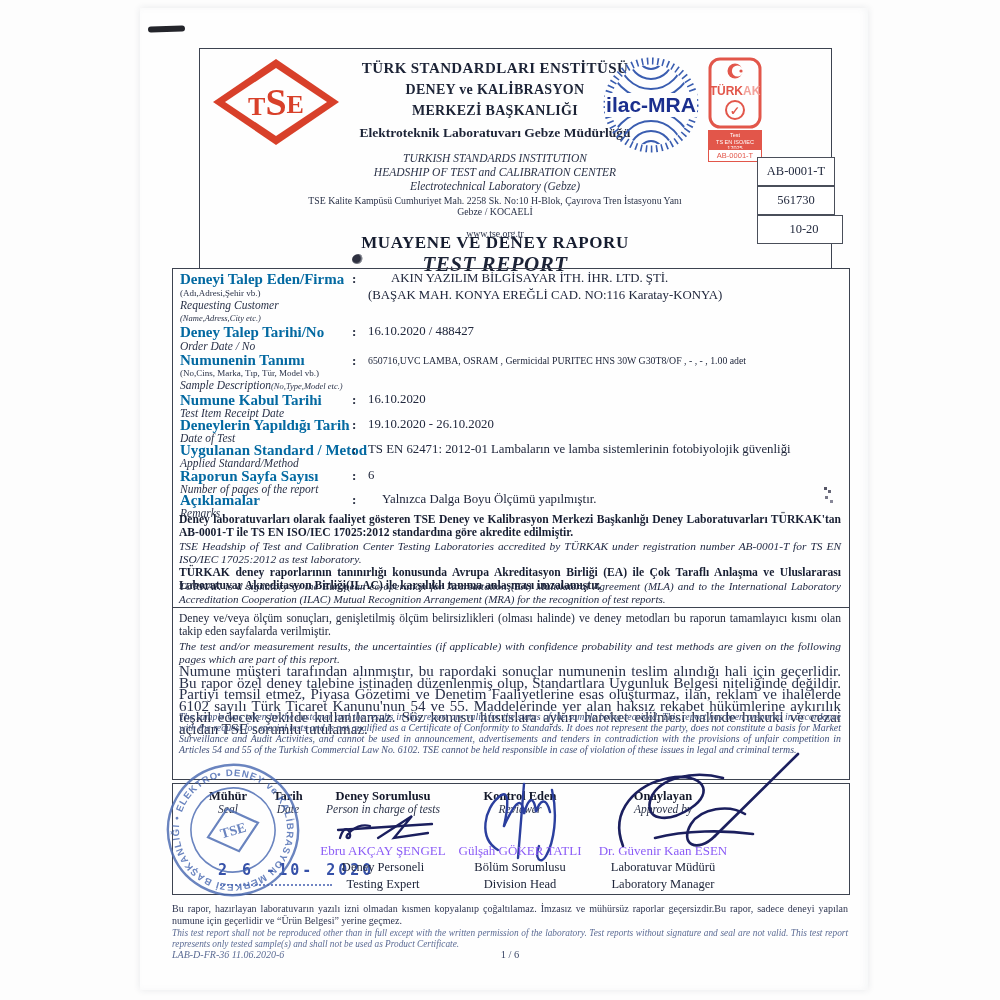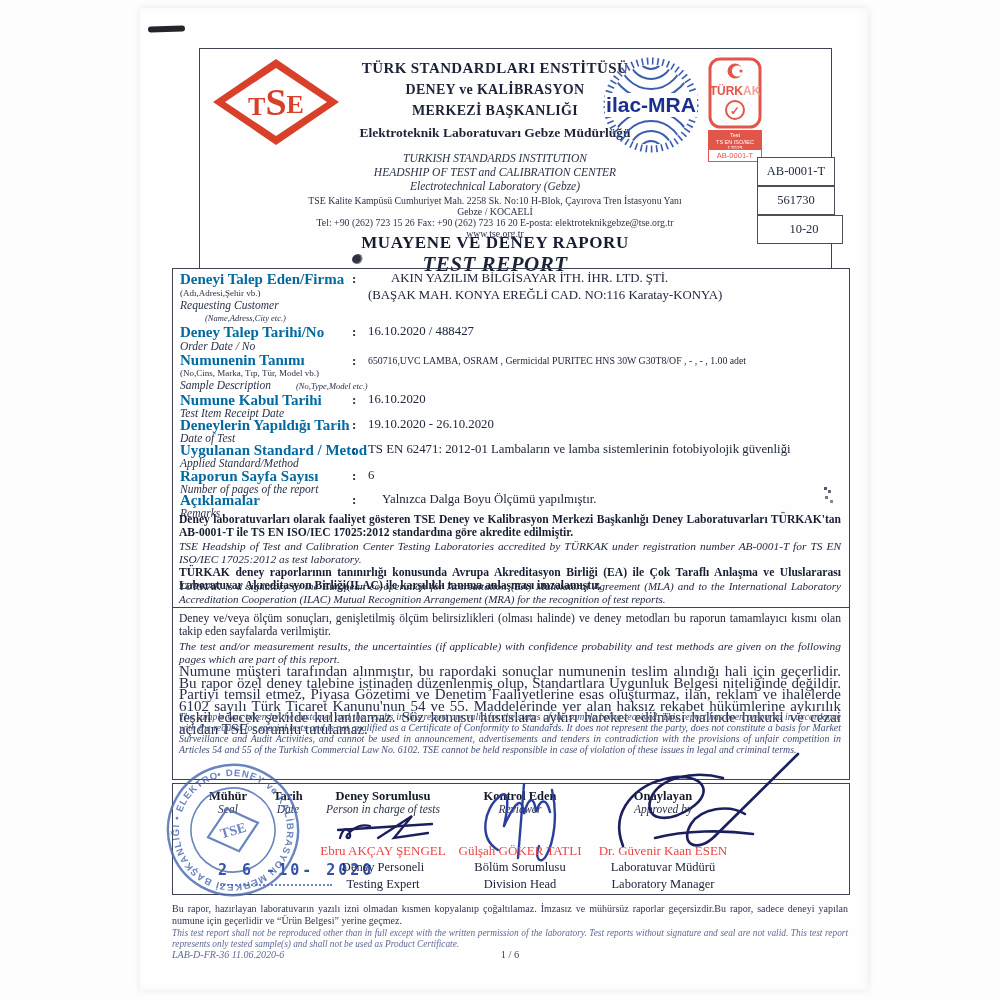--- a/index.html
+++ b/index.html
@@ -20,33 +20,33 @@
   .hline4{font-weight:bold;font-size:13.5px;color:#1c2336;}
   .eline{font-style:italic;font-size:11.5px;color:#2a3248;}
   .aline{font-size:9.8px;color:#2a3248;}
   .refbox{position:absolute;left:757px;width:76px;height:27px;border:1.2px solid #4a4f5a;
           line-height:27px;text-align:center;font-size:12.5px;background:#fff;}
   .title-tr{font-weight:bold;font-size:17px;letter-spacing:.6px;color:#161d30;}
   .title-en{font-weight:bold;font-style:italic;font-size:21px;letter-spacing:.5px;color:#1c2336;}
   .lbl{position:absolute;left:180px;font-weight:bold;font-size:15px;color:#0369a1;white-space:nowrap;}
   .sub{position:absolute;left:180px;font-size:9px;color:#2a3248;white-space:nowrap;}
   .lble{position:absolute;left:180px;font-style:italic;font-size:11.5px;color:#2a3248;white-space:nowrap;}
-  .sube{font-style:italic;font-size:8.5px;margin-left:25px;}
+  .sube{font-style:italic;font-size:8.5px;}
   .colon{position:absolute;left:352px;font-weight:bold;font-size:13px;}
   .val{position:absolute;left:368px;font-size:12.8px;white-space:nowrap;color:#20273c;}
   .valsm{position:absolute;left:368px;font-size:9.8px;white-space:nowrap;color:#20273c;}
   .p{position:absolute;left:179px;width:662px;text-align:justify;}
   .ptrb{font-weight:bold;font-size:11.6px;line-height:13.4px;color:#171e32;}
   .pita{font-style:italic;font-size:11.4px;line-height:13.2px;color:#222a44;}
   .preg{font-size:11.6px;line-height:13.4px;color:#20273c;}
   .psm{font-size:15px;line-height:11.5px;color:#272f48;}
   .psme{font-style:italic;font-size:9.9px;line-height:10.9px;color:#40507a;}
   .sgt{position:absolute;font-weight:bold;font-size:12.5px;text-align:center;color:#14192b;}
   .sge{position:absolute;font-style:italic;font-size:11.5px;text-align:center;color:#2a3248;}
-  .sgn{position:absolute;font-size:13px;text-align:center;color:#ef4444;}
+  .sgn{position:absolute;font-size:13px;text-align:center;color:#8b5cf6;}
   .sgr{position:absolute;font-size:12.5px;text-align:center;color:#20273c;}
   .datestamp{position:absolute;left:218px;top:861px;font-family:"DejaVu Sans Mono",monospace;
              font-weight:bold;font-size:15px;letter-spacing:3px;color:#3550a8;}
   .dateline{position:absolute;left:220px;top:884px;width:112px;border-bottom:2px dotted #6f84c2;}
   .ftr{position:absolute;left:172px;width:676px;text-align:justify;font-size:10px;line-height:12px;color:#2e3550;}
   .fen{position:absolute;left:172px;width:676px;text-align:justify;font-style:italic;font-size:9.3px;
        line-height:10.8px;color:#5b6b94;}
   .fcode{position:absolute;left:172px;top:949px;font-style:italic;font-size:10px;color:#5b6b94;}
   .fpage{position:absolute;left:470px;top:949px;width:80px;text-align:center;font-size:10.5px;color:#3c4868;}
   .dash{position:absolute;left:148px;top:26px;width:37px;height:6px;background:#24252b;border-radius:3px;
@@ -113,21 +113,20 @@
     <div>TS EN ISO/IEC 17025</div>
   </div>
   <div class="abs ctr" style="left:708px;top:149px;width:52px;height:11px;border:1px solid #e2564a;color:#e2564a;
        font-family:'Liberation Sans',sans-serif;font-size:7.5px;line-height:11px;background:#fff;">AB-0001-T</div>
 
   <div class="abs ctr eline" style="left:240px;top:152px;width:510px;">TURKISH STANDARDS INSTITUTION</div>
   <div class="abs ctr eline" style="left:240px;top:166px;width:510px;">HEADSHIP OF TEST and CALIBRATION CENTER</div>
   <div class="abs ctr eline" style="left:240px;top:180px;width:510px;">Electrotechnical Laboratory (Gebze)</div>
   <div class="abs ctr aline" style="left:240px;top:195px;width:510px;">TSE Kalite Kampüsü Cumhuriyet Mah. 2258 Sk. No:10 H-Blok, Çayırova Tren İstasyonu Yanı</div>
   <div class="abs ctr aline" style="left:240px;top:206px;width:510px;">Gebze / KOCAELİ</div>
-  <div class="abs ctr aline" style="left:240px;top:217px;width:510px;">Tel: +90 (262) 723 15 26 Fax: +90 (262) 723 16 20 E-posta: elektroteknikgebze@tse.org.tr</div>
   <div class="abs ctr aline" style="left:240px;top:228px;width:510px;">www.tse.org.tr</div>
 
   <div class="refbox" style="top:157px;">AB-0001-T</div>
   <div class="refbox" style="top:186px;">561730</div>
   <div class="refbox" style="top:215px;padding-left:8px;">10-20</div>
 
   <div class="abs ctr title-tr" style="left:240px;top:233px;width:510px;">MUAYENE VE DENEY RAPORU</div>
   <div class="abs ctr title-en" style="left:240px;top:252px;width:510px;">TEST REPORT</div>
   <div class="smudge1"></div>
   <div class="smudge2"></div>

